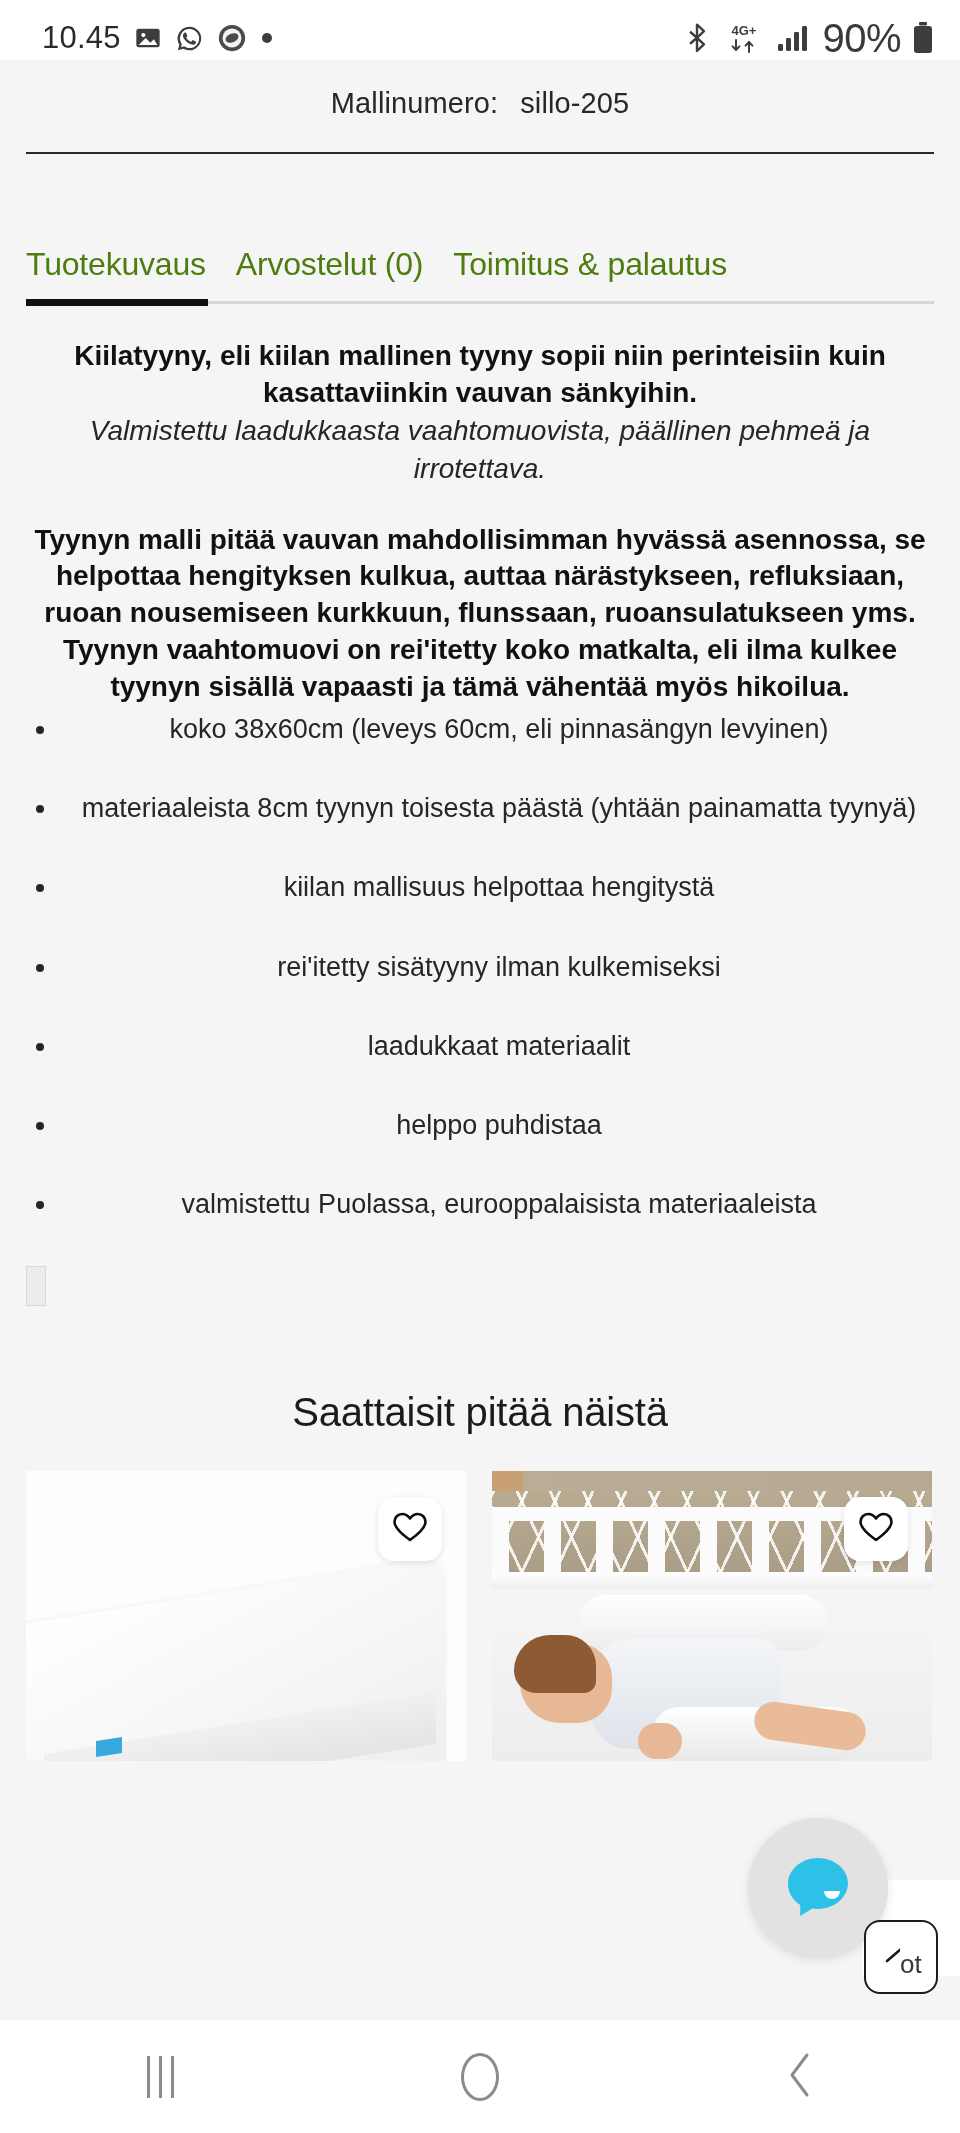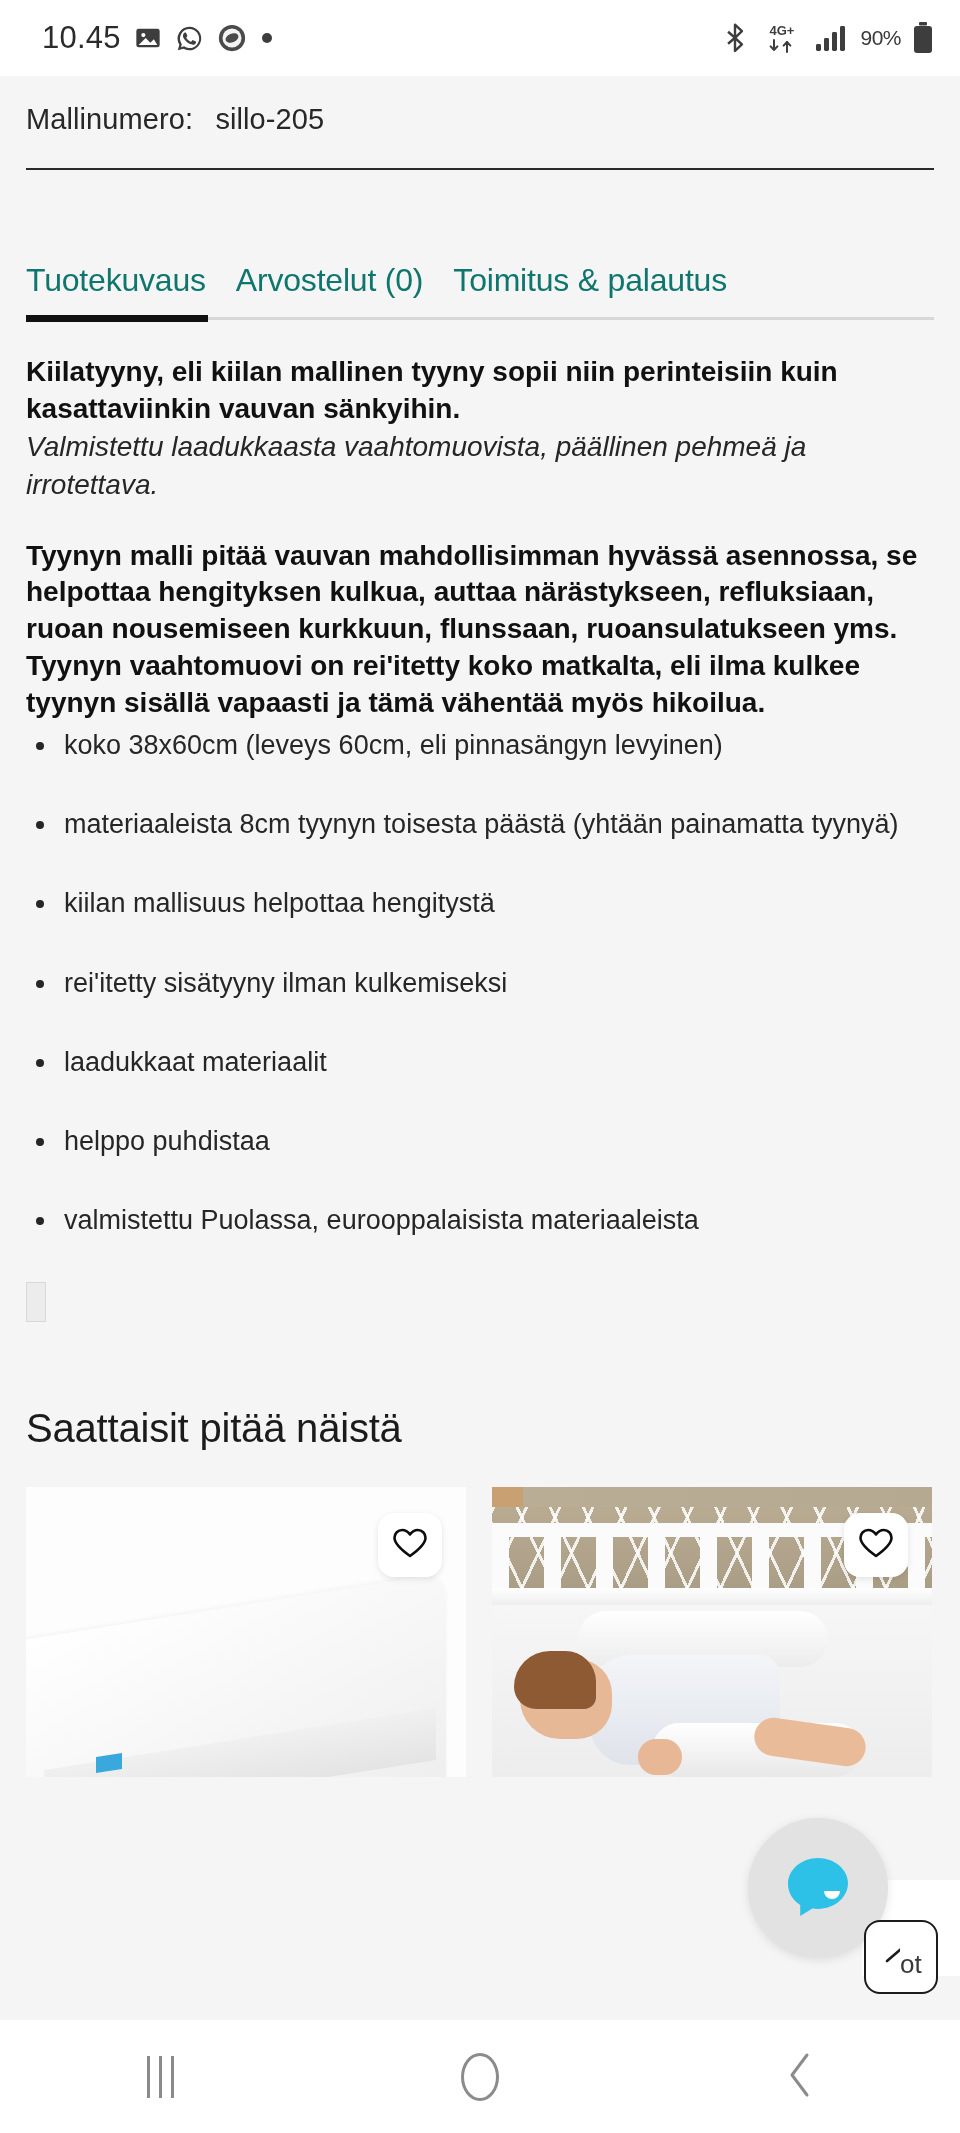--- a/index.html
+++ b/index.html
@@ -30,34 +30,35 @@
   }
   .sb-left { display: flex; align-items: center; gap: 13px; }
   .sb-clock {
     font-size: 31px;
     color: #2b2b2b;
     letter-spacing: 0.2px;
     font-family: "Liberation Sans", sans-serif;
   }
   .sb-right { display: flex; align-items: center; gap: 11px; }
   .sb-batt-text {
-    font-size: 21px;
+    font-size: 40px;
     color: #3a3a3a;
     letter-spacing: -0.5px;
   }
   .icon-sq { display: inline-flex; align-items: center; justify-content: center; }
 
   
   .content {
     position: absolute;
-    top: 76px; left: 0;
+    top: 60px; left: 0;
     width: 960px;
     height: 1954px;
     background: #f5f5f5;
     overflow: hidden;
+    text-align: center;
   }
 
   .model-row {
     padding: 27px 26px 0 26px;
     font-size: 29px;
     color: #272727;
     letter-spacing: 0.1px;
   }
   .model-row .mv { margin-left: 14px; }
 
@@ -80,21 +81,21 @@
   .tabs {
     position: relative;
     margin: 92px 26px 0 26px;
     display: flex;
     align-items: flex-end;
     gap: 30px;
     padding-bottom: 18px;
   }
   .tab {
     font-size: 32px;
-    color: #0f766e;
+    color: #4d7c0f;
     white-space: nowrap;
     letter-spacing: -0.2px;
   }
   .tabs-underline {
     margin: 0 26px;
     height: 3px;
     background: #d7d7d7;
     position: relative;
   }
   .tabs-underline .active-bar {

